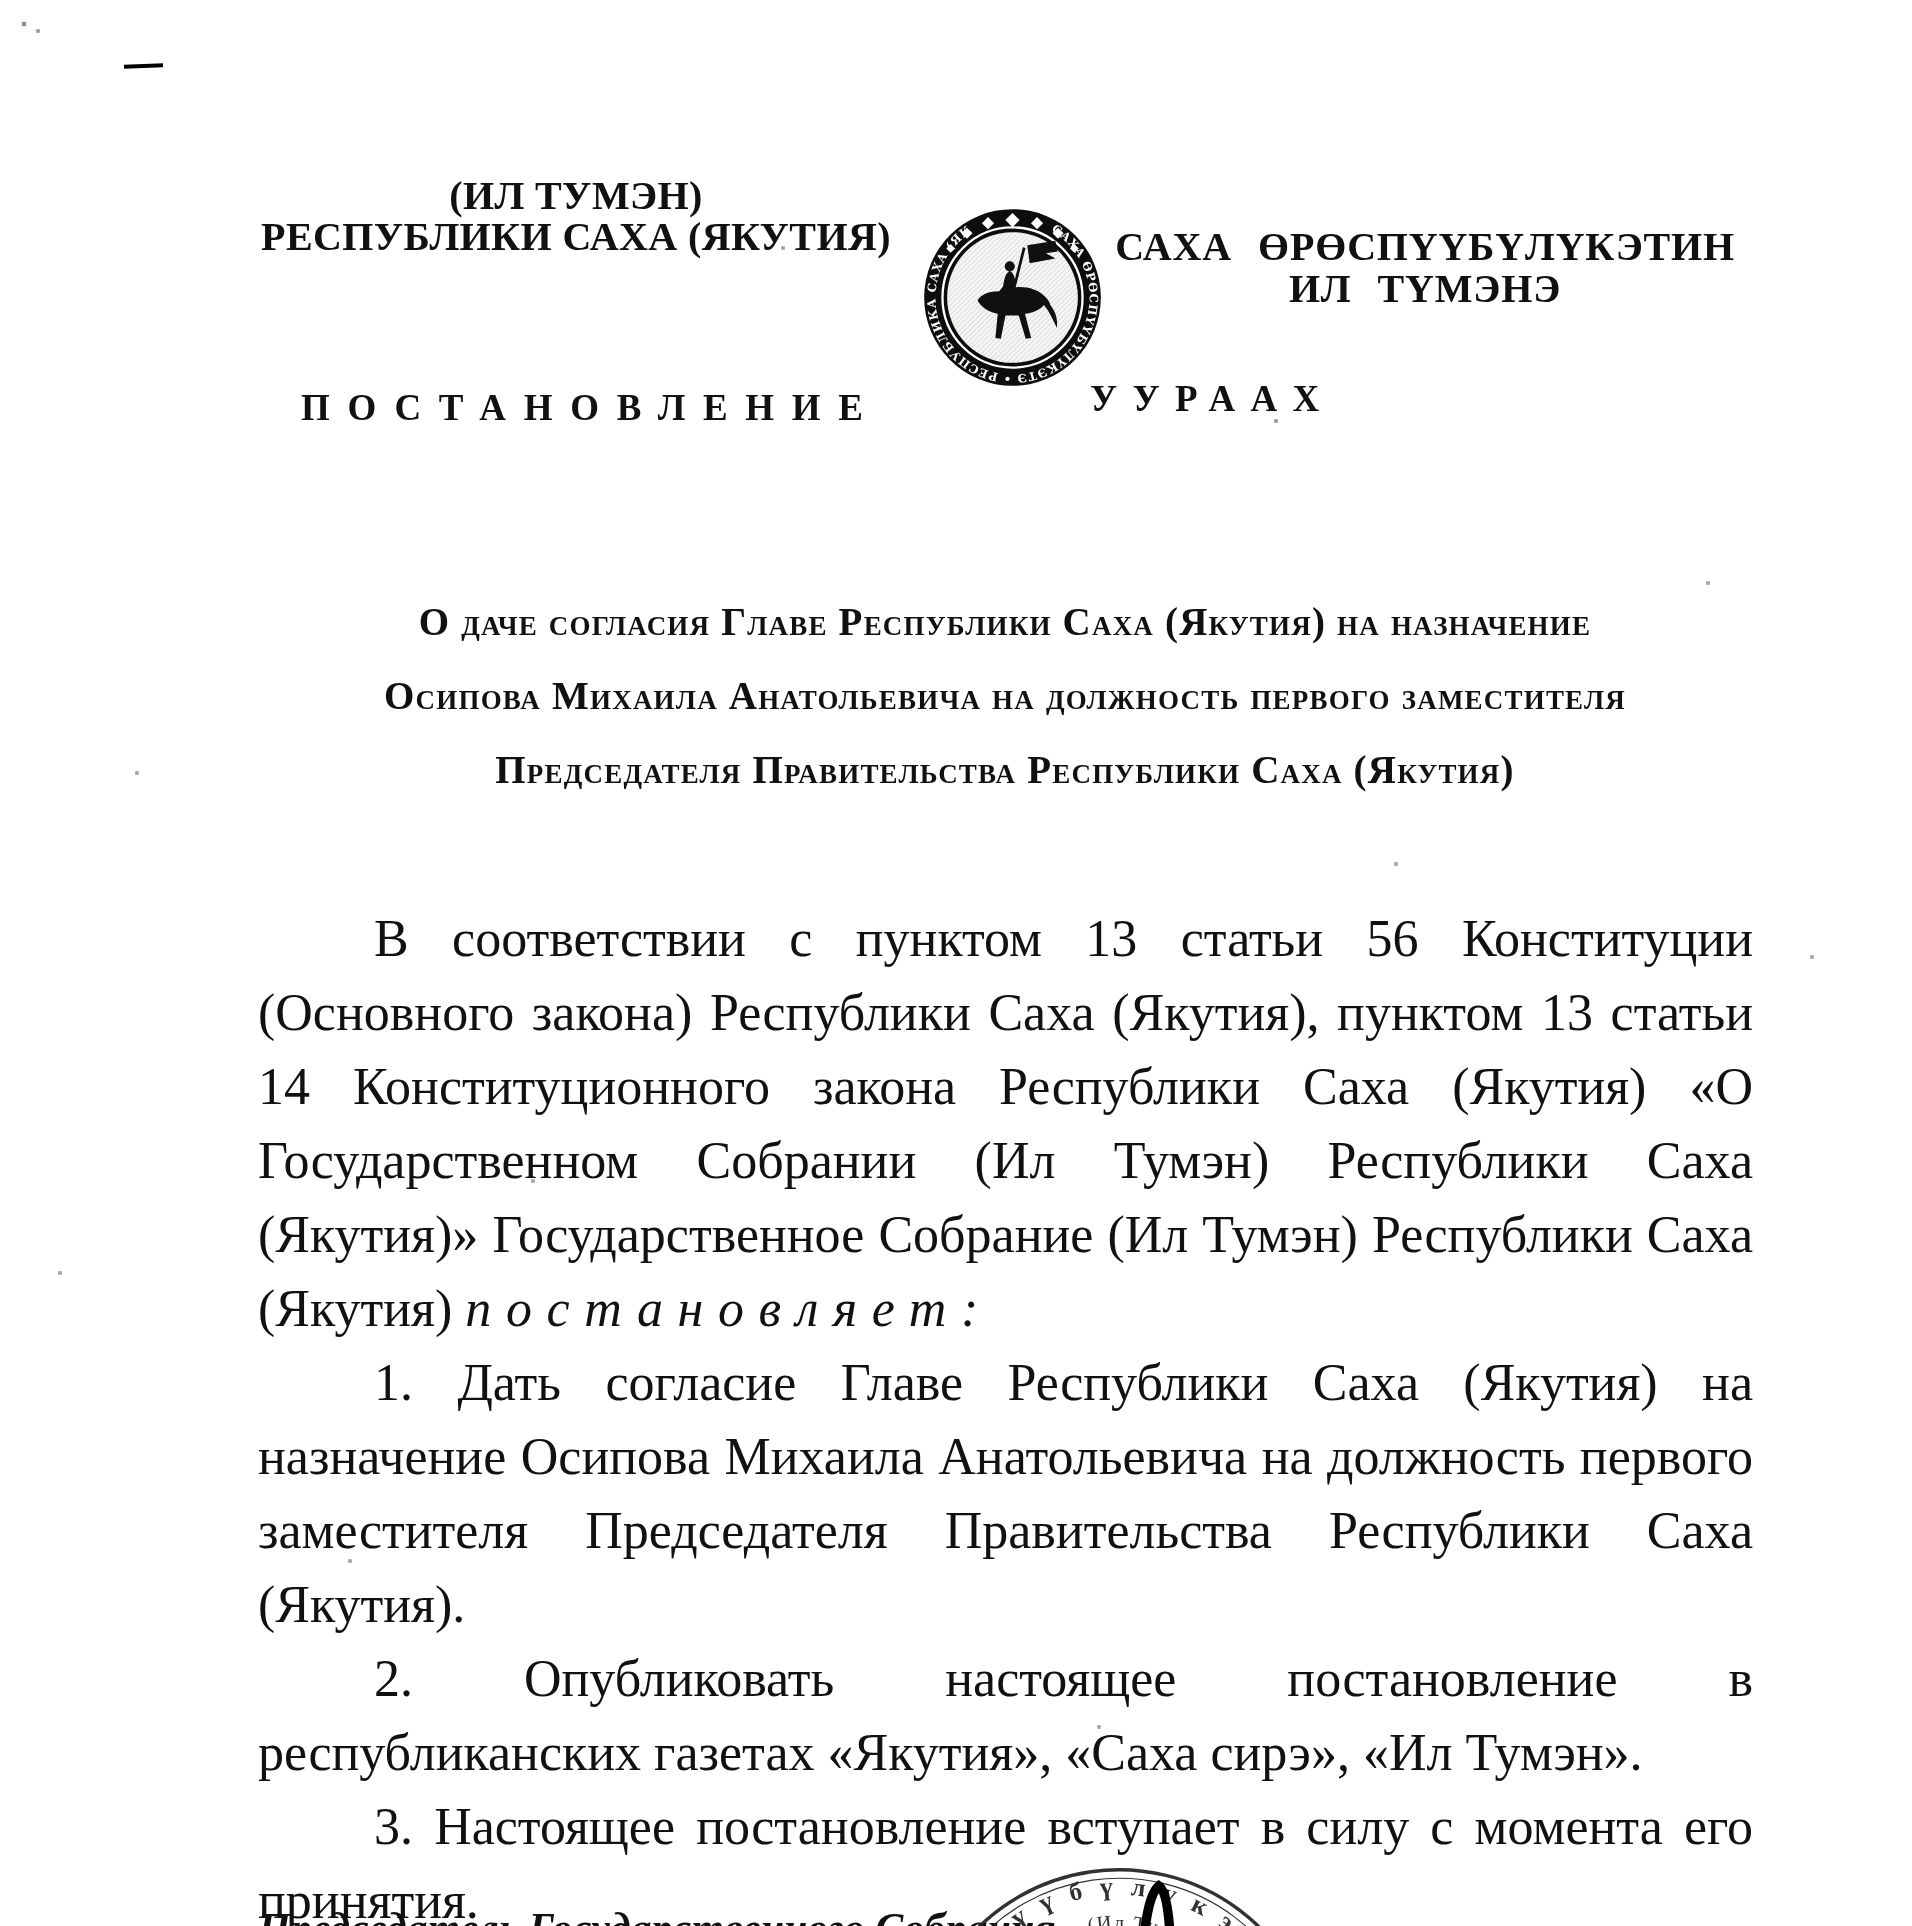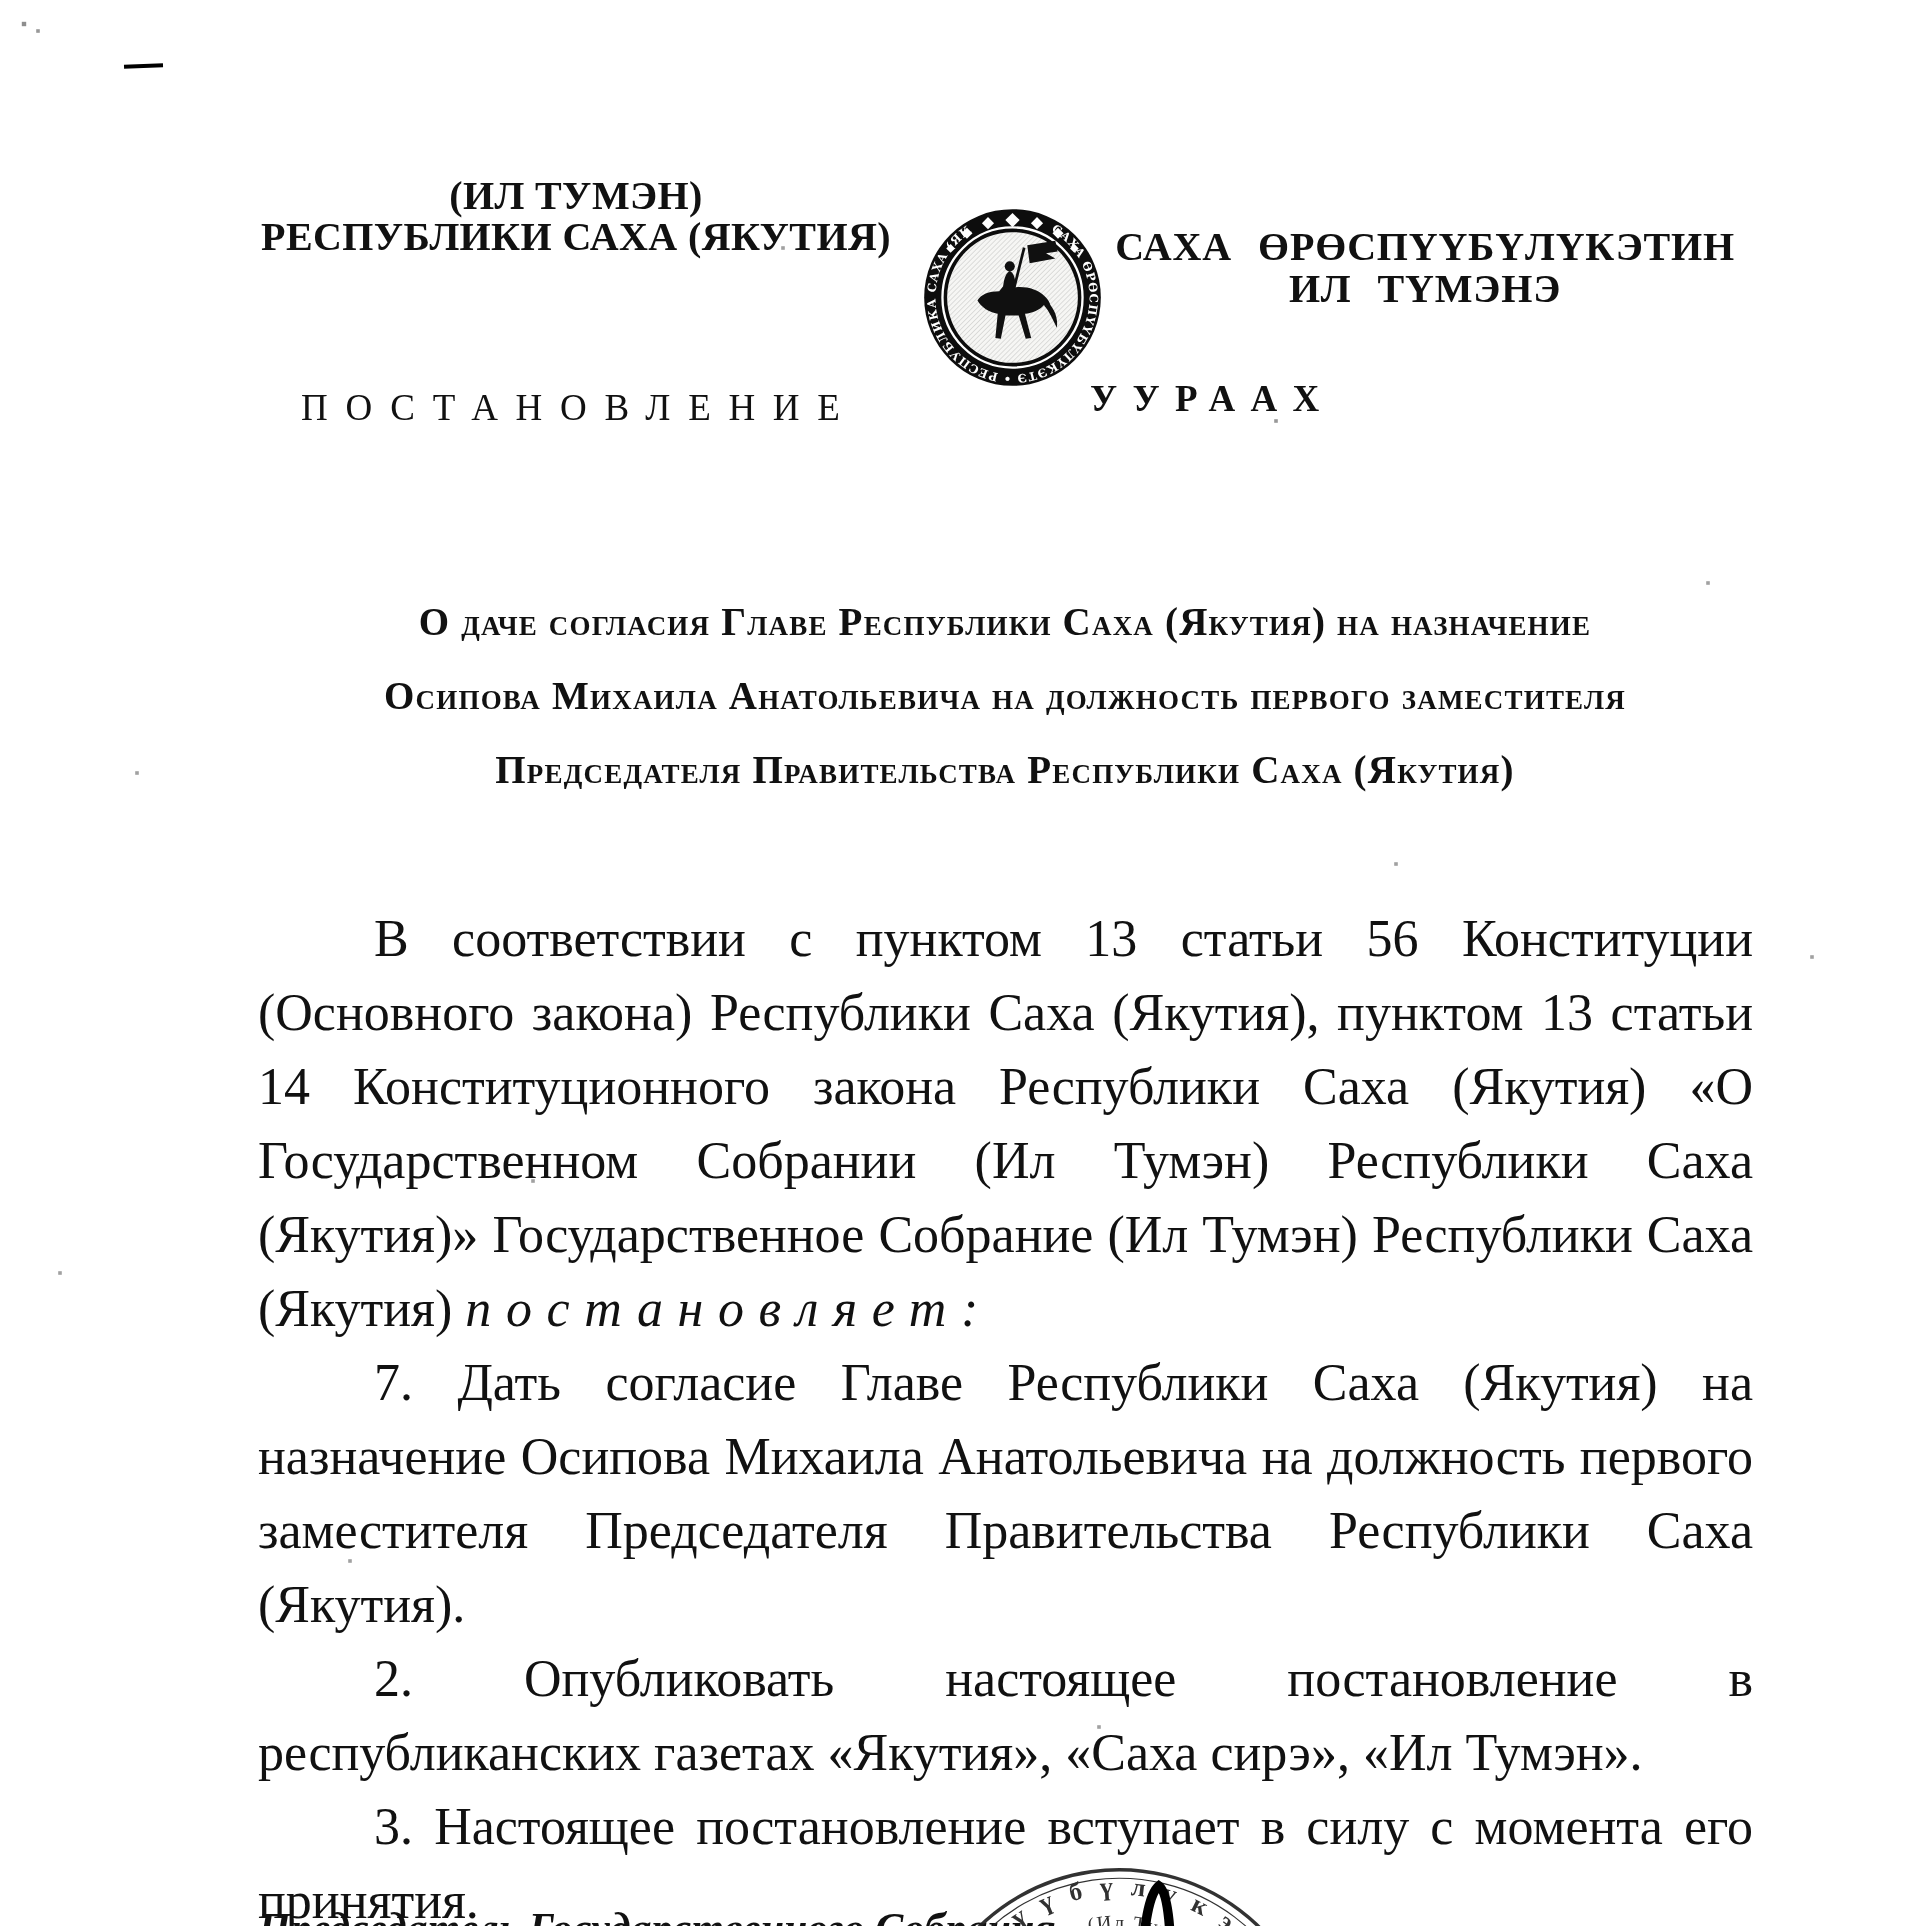--- a/index.html
+++ b/index.html
@@ -17,21 +17,21 @@
     text-align:center;font-weight:bold;font-size:40px;line-height:41px;
     letter-spacing:0.4px;
   }
   .org-right{
     position:absolute;left:1090px;top:178px;width:670px;
     text-align:center;font-weight:bold;font-size:40px;line-height:42px;
     letter-spacing:0.8px;word-spacing:15.4px;margin-top:48px;
   }
   .doctype-left{
     position:absolute;left:301px;top:386px;
-    font-weight:normal;font-size:37px;letter-spacing:17.7px;white-space:nowrap;
+    font-weight:bold;font-size:37px;letter-spacing:17.7px;white-space:nowrap;
   }
   .doctype-right{
     position:absolute;left:1090px;top:377px;width:670px;text-align:left;
     font-weight:bold;font-size:37px;letter-spacing:15.4px;white-space:nowrap;
   }
   .emblem{position:absolute;left:923px;top:208px;width:179px;height:179px;}
   
   .doc-title{
     position:absolute;left:250px;top:585px;width:1510px;
     text-align:center;font-weight:bold;font-size:39px;line-height:74px;
@@ -120,21 +120,21 @@
   </svg>
 
   <div class="doc-title">
     <div>О даче согласия Главе Республики Саха (Якутия) на назначение</div>
     <div>Осипова Михаила Анатольевича на должность первого заместителя</div>
     <div>Председателя Правительства Республики Саха (Якутия)</div>
   </div>
 
   <div class="body-text">
     <p><span>В соответствии с пунктом 13 статьи 56 Конституции (Основного закона) Республики Саха (Якутия), пунктом 13 статьи 14 Конституционного закона Республики Саха (Якутия) «О Государственном Собрании (Ил Тумэн) Республики Саха (Якутия)» Государственное Собрание (Ил Тумэн) Республики Саха (Якутия)</span> <span class="resolve">постановляет:</span></p>
-    <p>7. Дать согласие Главе Республики Саха (Якутия) на назначение Осипова Михаила Анатольевича на должность первого заместителя Председателя Правительства Республики Саха (Якутия).</p>
+    <p>1. Дать согласие Главе Республики Саха (Якутия) на назначение Осипова Михаила Анатольевича на должность первого заместителя Председателя Правительства Республики Саха (Якутия).</p>
     <p>2. Опубликовать настоящее постановление в республиканских газетах «Якутия», «Саха сирэ», «Ил Тумэн».</p>
     <p>3. Настоящее постановление вступает в силу с момента его принятия.</p>
   </div>
 
   <div class="sig-line1">Председатель Государственного Собрания</div>
 
   <svg class="stamp" viewBox="0 0 1200 1200">
     <defs>
       <path id="stampOuterArc" d="M206 827.5 A455 455 0 1 1 994 827.5" fill="none"></path>
       <path id="stampInnerArc" d="M284 782.5 A365 365 0 1 1 916 782.5" fill="none"></path>

